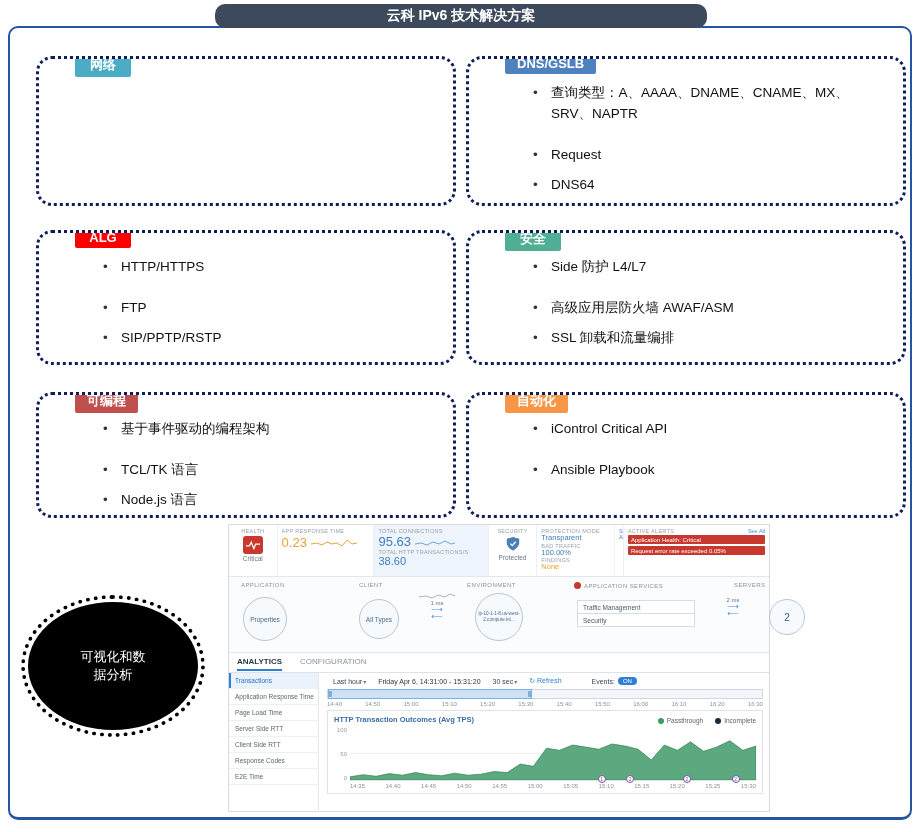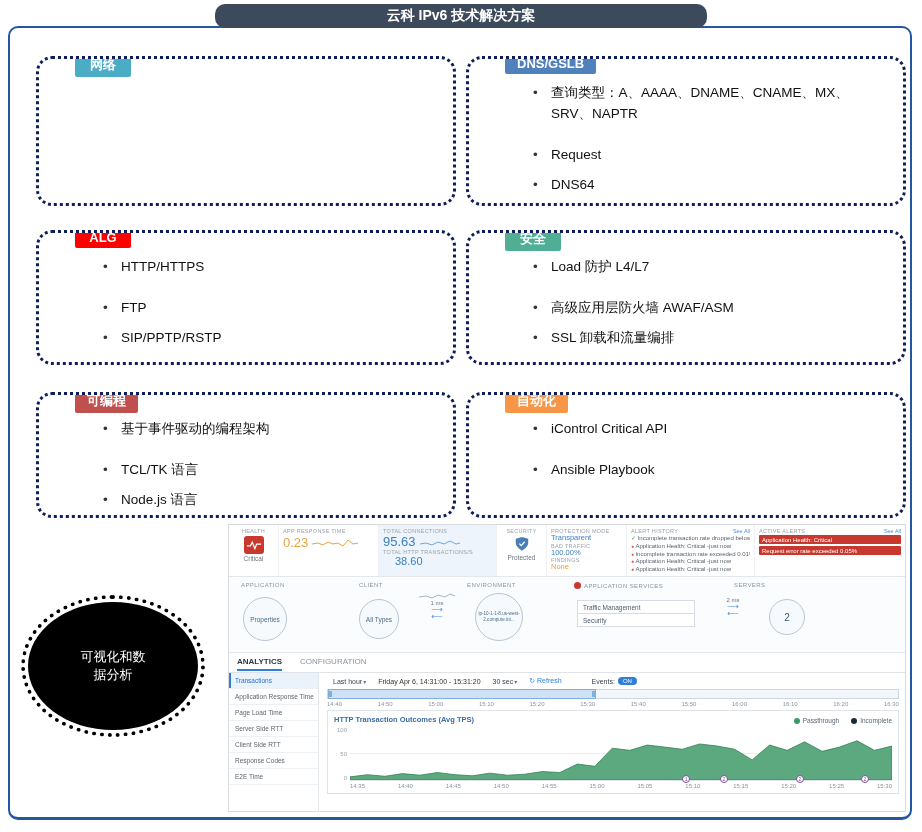--- a/index.html
+++ b/index.html
@@ -15,29 +15,29 @@
   .tab { position:absolute; top:-4px; left:36px; min-width:56px; padding:1px 12px 3px; color:#fff; font-weight:bold; font-size:13px; text-align:center; border-radius:2px; z-index:3; }
   .bullets { list-style:none; margin:24px 0 0; padding:0 22px 0 62px; font-size:13.5px; color:#111; }
   .bullet { position:relative; padding-left:20px; margin-bottom:9px; line-height:1.55; }
   .bullet::before { content:"•"; position:absolute; left:2px; top:0; color:#333; }
   .bullet:first-child { margin-bottom:20px; }
 
   
   .ellipse { position:absolute; left:28px; top:602px; width:170px; height:128px; background:#000; border-radius:50%; outline:4px dotted #000; outline-offset:3px; display:flex; flex-direction:column; align-items:center; justify-content:center; color:#fff; font-size:13px; z-index:2; }
 
   
-  .dashboard { position:absolute; left:228px; top:524px; width:678px; height:288px; background:#fff; border:1px solid #d7dbe0; font-size:7px; color:#555; z-index:3; }
+  .dashboard { position:absolute; left:228px; top:524px; width:542px; height:288px; background:#fff; border:1px solid #d7dbe0; font-size:7px; color:#555; z-index:3; }
 
   .metrics { display:flex; height:52px; border-bottom:1px solid #e3e6ea; }
   .m-col { padding:3px 4px; border-right:1px solid #eef0f3; overflow:hidden; display:flex; flex-direction:column; }
   .m-label { font-size:5.5px; color:#9aa2ab; letter-spacing:.3px; white-space:nowrap; overflow:hidden; }
   .m-status { font-size:6.5px; color:#6a7682; text-align:center; }
   .m-row { display:flex; align-items:center; gap:4px; }
   .val { font-size:13px; }
-  .val.sm { font-size:11px;margin-left:12px; }
+  .val.sm { font-size:11px; }
   .orange { color:#e8a33d; } .blue { color:#3f7fbe; }
   .health { width:50px; align-items:center; }
   .health-icon { width:20px; height:18px; background:#c8382e; border-radius:3px; margin:2px 0 1px; display:flex; align-items:center; justify-content:center; }
   .appresp { width:100px; }
   .totals { width:118px; background:#edf4fb; }
   .securitycol { width:50px; align-items:center; }
   .protection { width:80px; }
   .pv { font-size:7.5px; line-height:1.15; }
   .alerthist { flex:1; }
   .activealerts { width:150px; border-right:none; }
@@ -131,21 +131,21 @@
     <ul class="bullets">
         <li class="bullet">HTTP/HTTPS</li>
         <li class="bullet">FTP</li>
         <li class="bullet">SIP/PPTP/RSTP</li>
       </ul>
   </section>
 
   <section class="feature-box" style="left:466px;top:230px;width:440px;height:135px;">
     <div class="tab" style="background: rgb(79, 174, 148);">安全</div>
     <ul class="bullets">
-        <li class="bullet">Load 防护 L4/L7</li>
+        <li class="bullet">Side 防护 L4/L7</li>
         <li class="bullet">高级应用层防火墙 AWAF/ASM</li>
         <li class="bullet">SSL 卸载和流量编排</li>
       </ul>
   </section>
 
   <section class="feature-box" style="left:36px;top:392px;width:420px;height:126px;">
     <div class="tab" style="background: rgb(192, 80, 77);">可编程</div>
     <ul class="bullets">
         <li class="bullet">基于事件驱动的编程架构</li>
         <li class="bullet">TCL/TK 语言</li>

